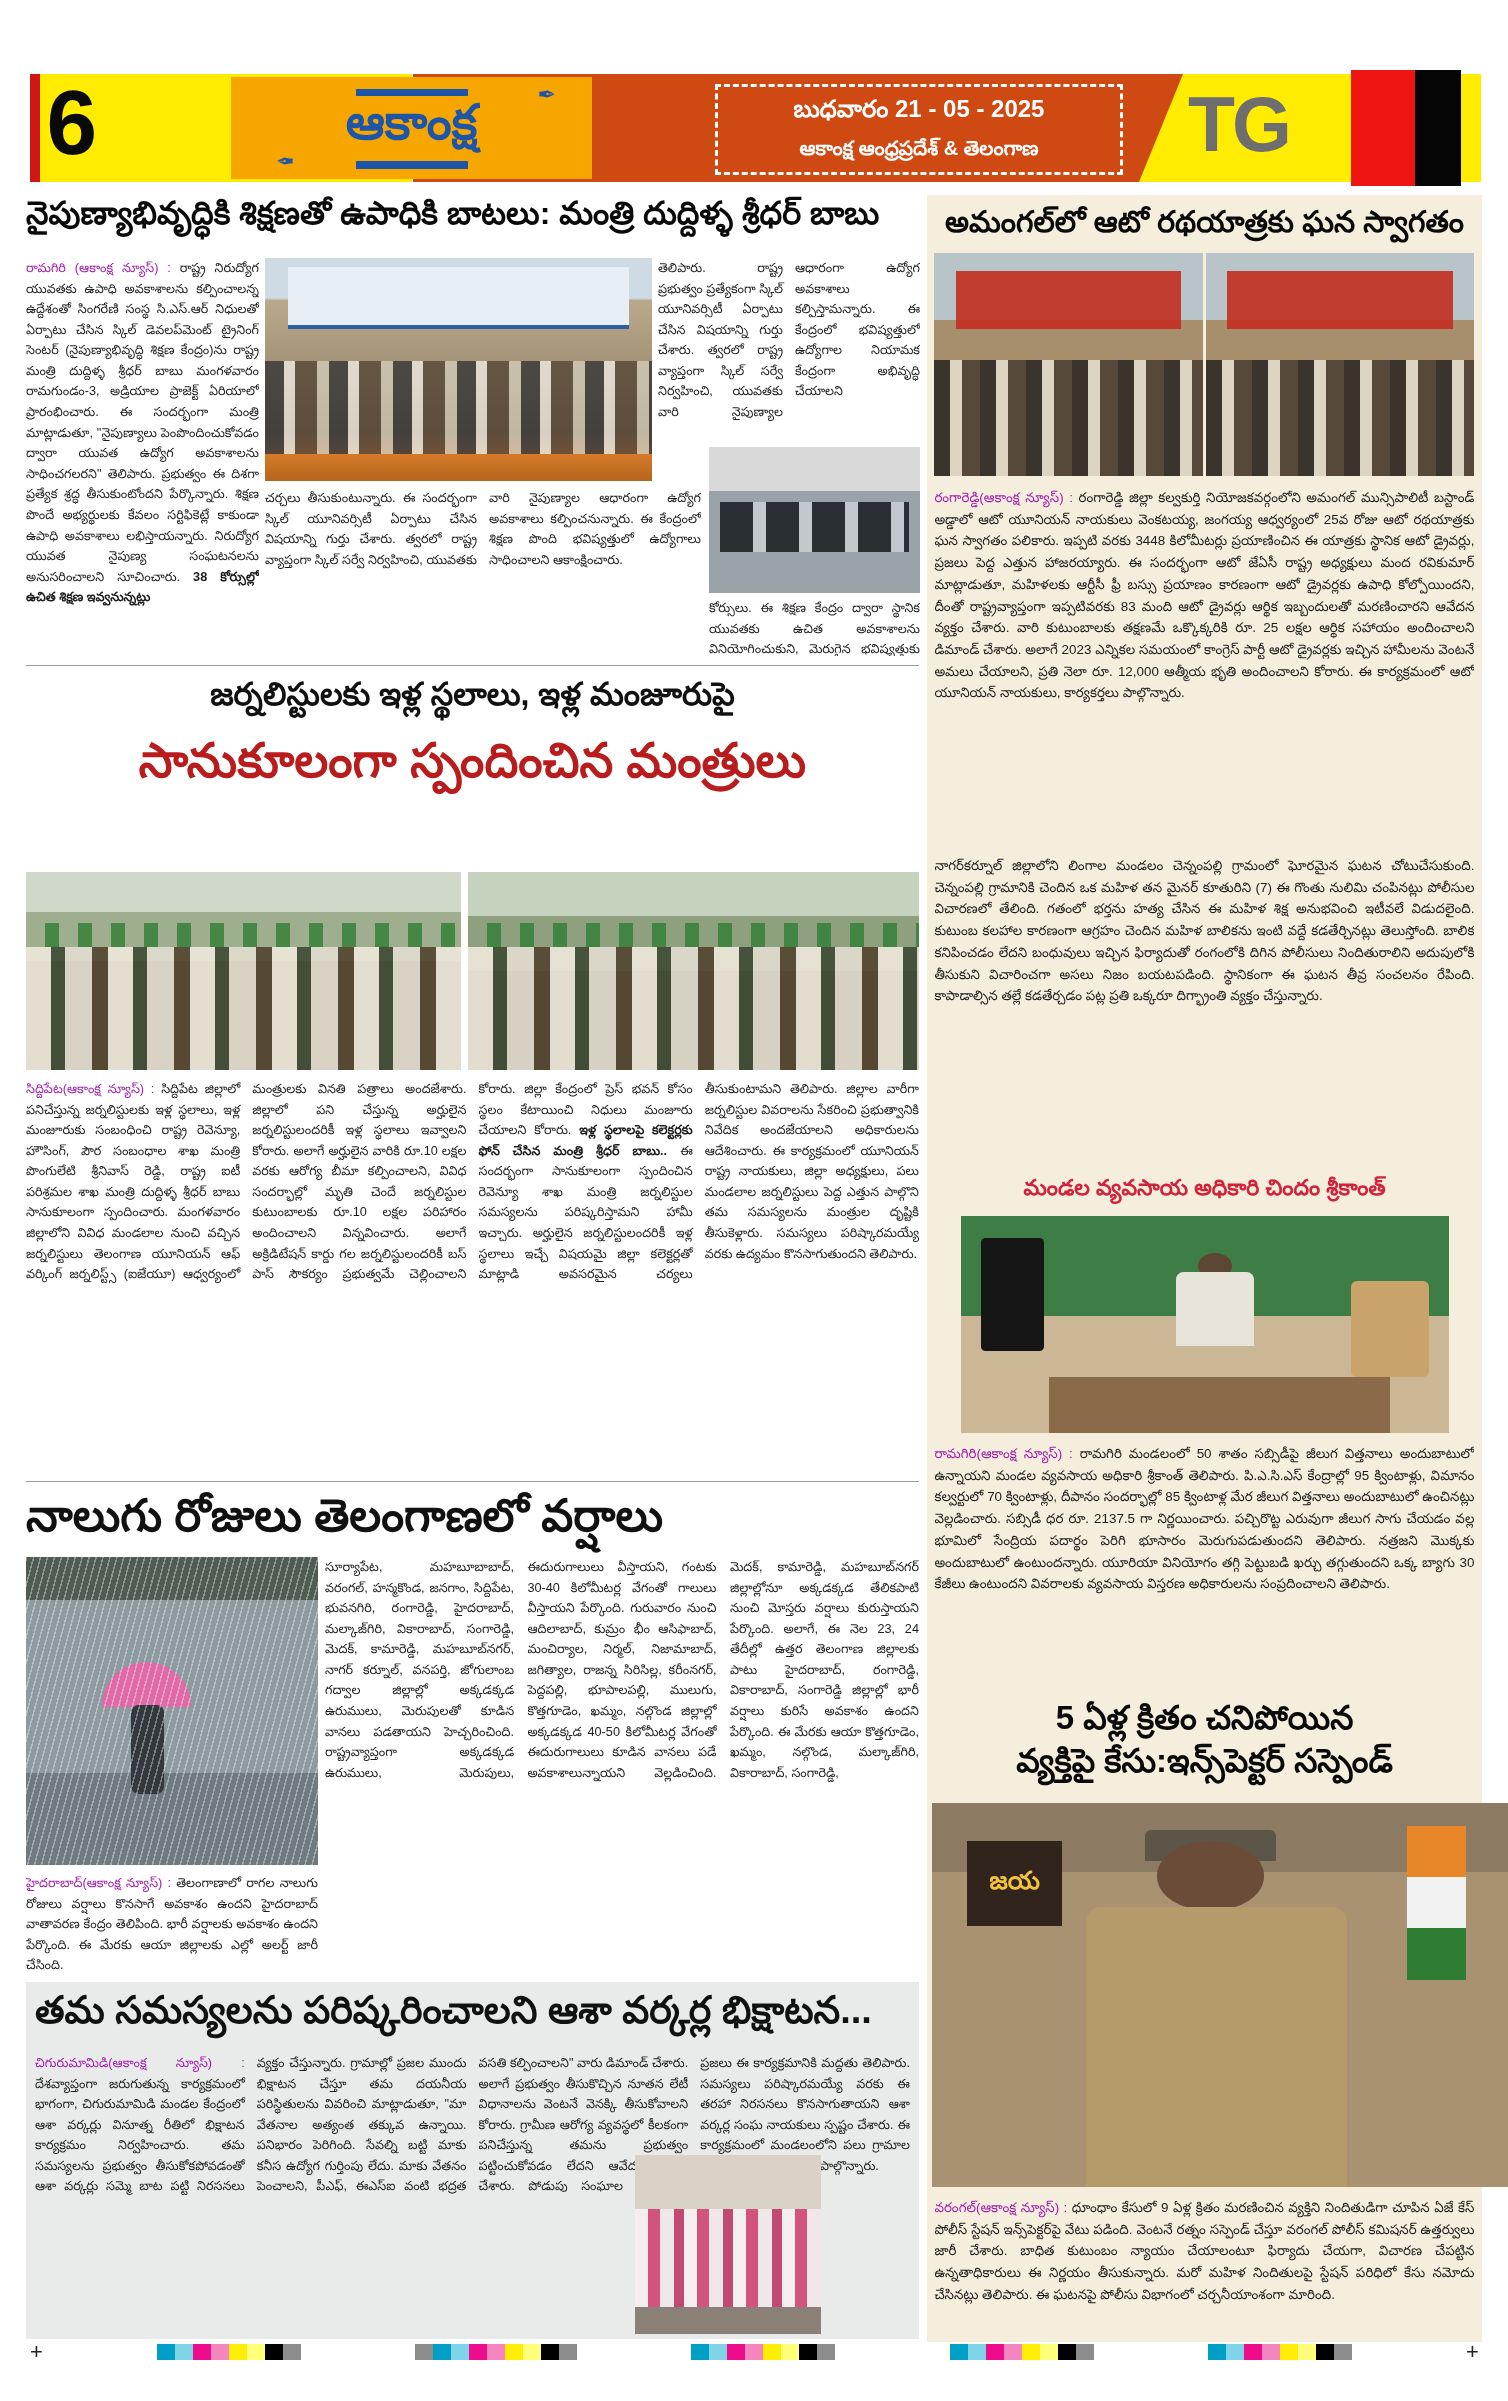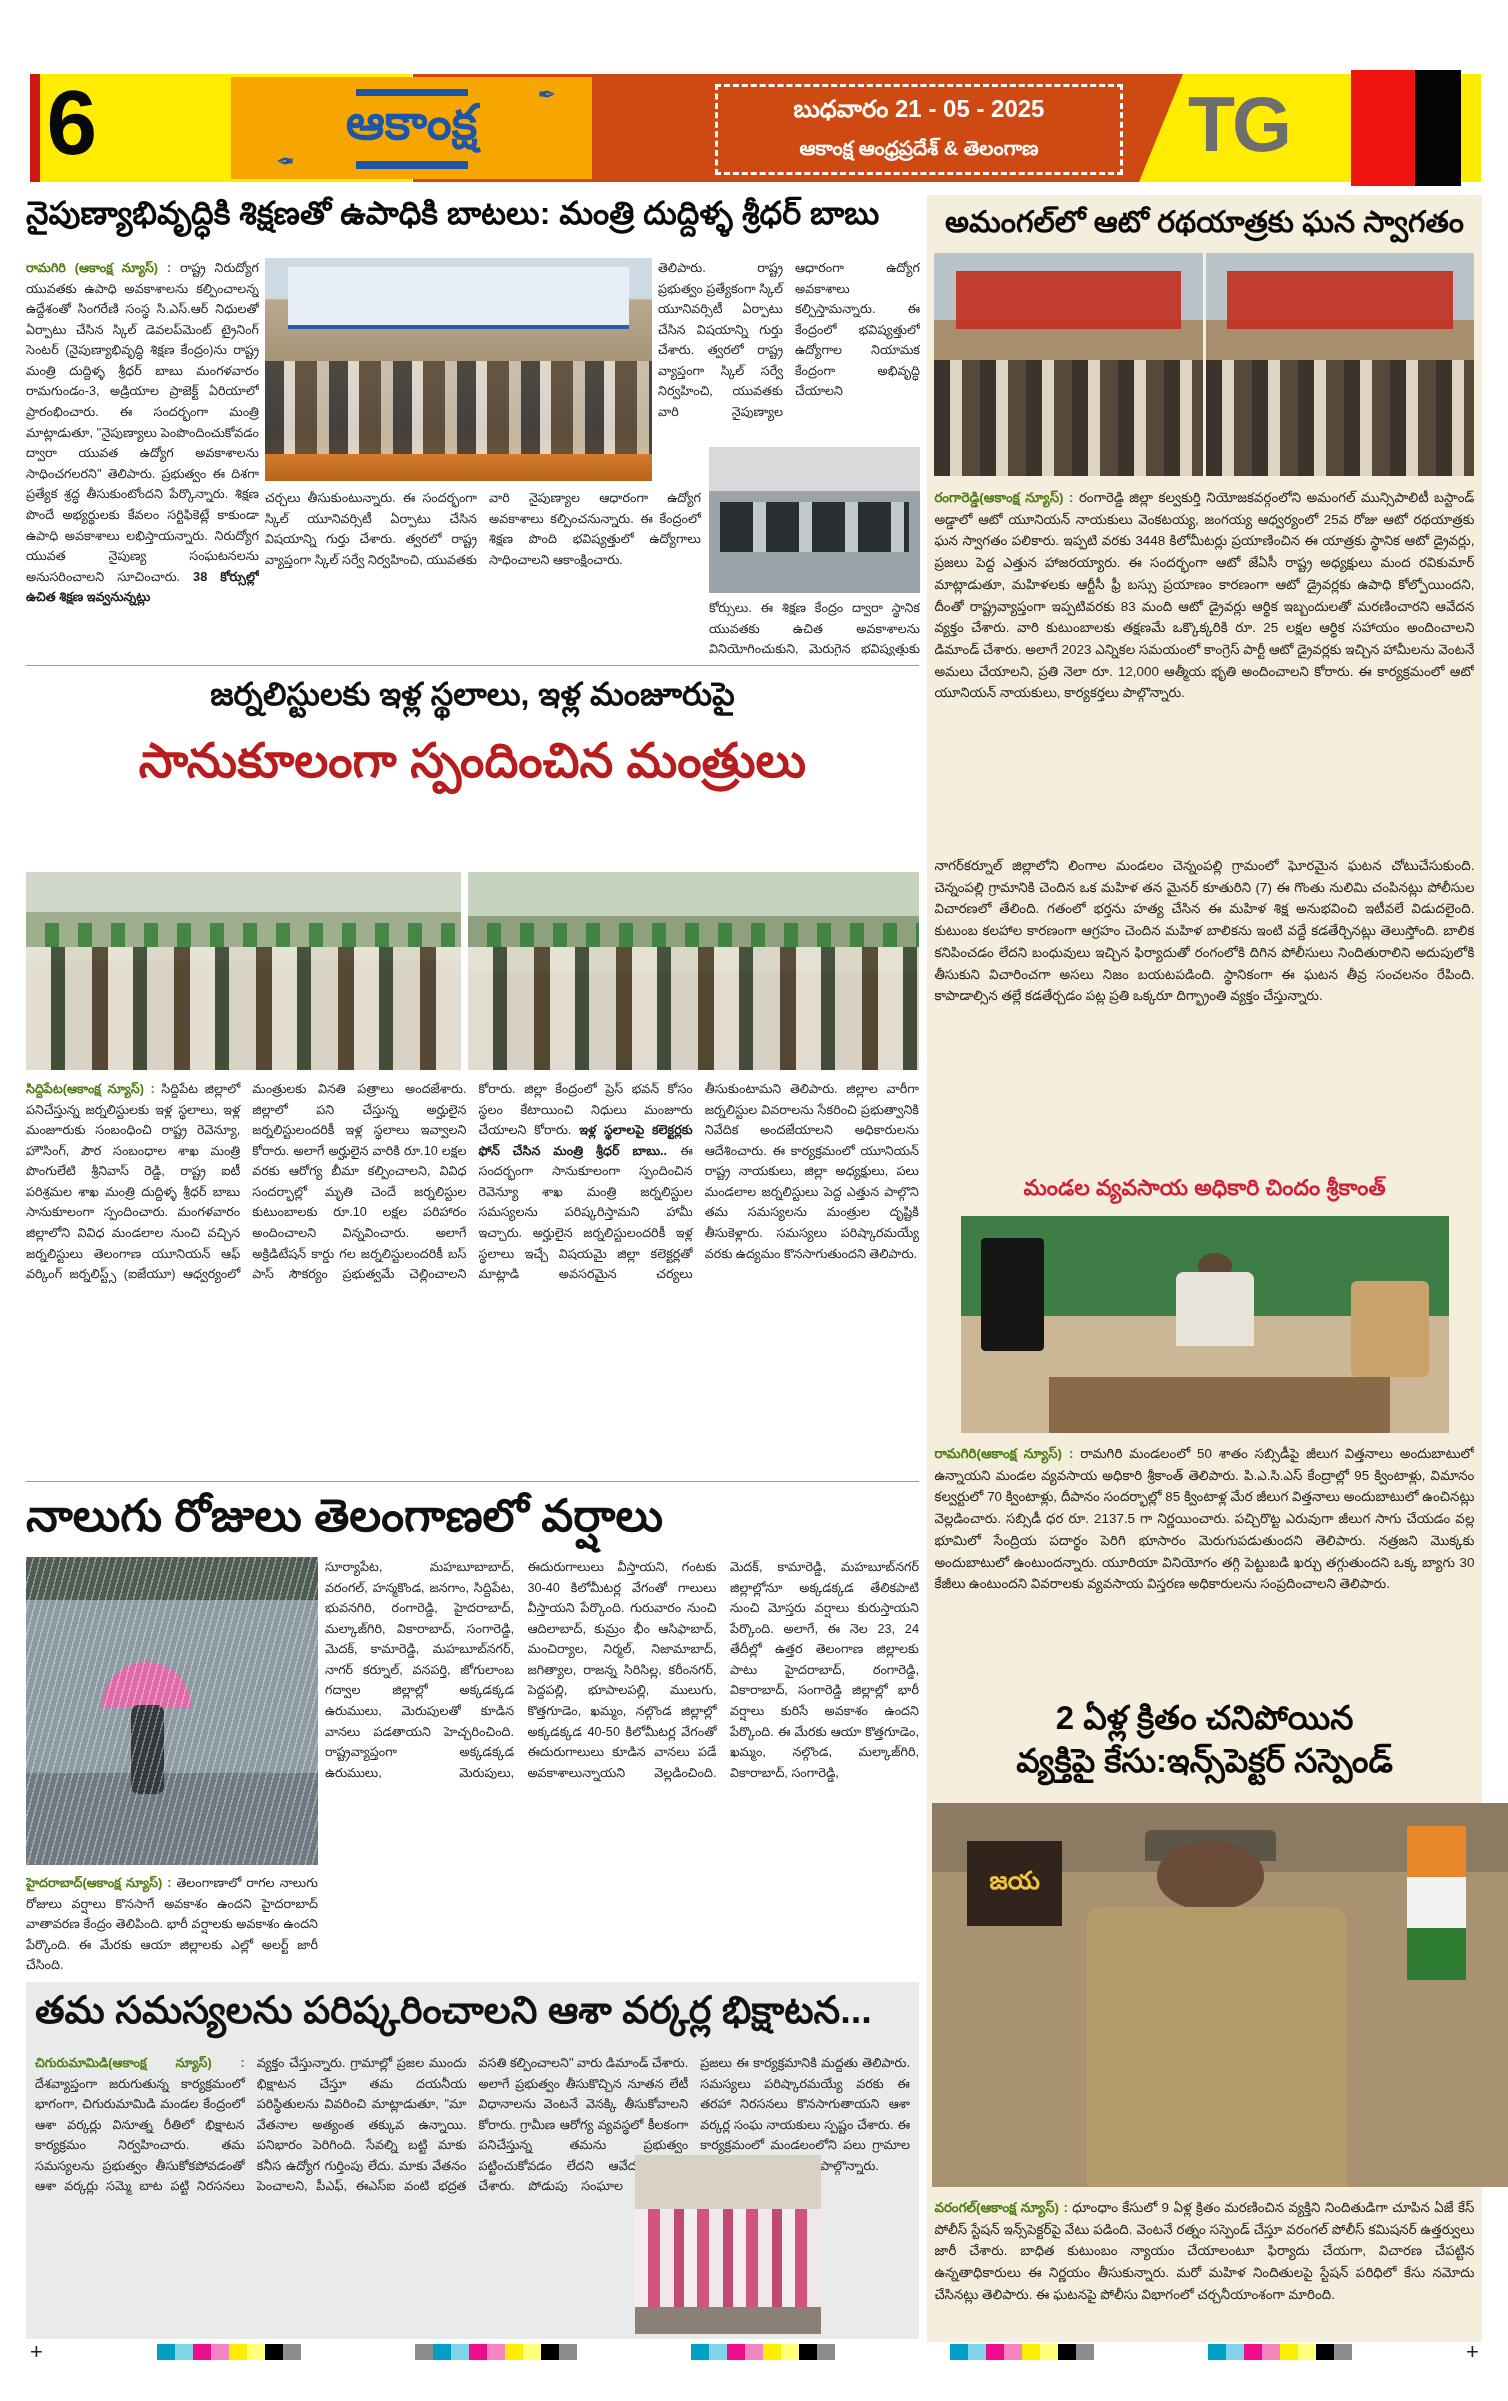--- a/index.html
+++ b/index.html
@@ -21,21 +21,21 @@
   .nib{font-size:22px;color:#1d55a8;position:absolute;}
   .datebox{position:absolute;left:685px;top:10.4px;width:402px;height:85px;border:3px dashed #ffffff;
         display:flex;flex-direction:column;align-items:center;justify-content:center;gap:7.4px;}
   .datebox .l1{color:#fff;font-size:24px;font-weight:bold;}
   .datebox .l2{color:#fff;font-size:20px;font-weight:bold;}
   .tg{position:absolute;left:1158px;top:6px;font-size:77px;font-weight:bold;color:#6e6e6e;letter-spacing:-3px;}
   .blk-red{position:absolute;left:1321px;top:-4.5px;width:64px;height:116px;background:#ee1511;}
   .blk-black{position:absolute;left:1385px;top:-4.5px;width:46px;height:116px;background:#050505;}
   
   .body-txt{font-size:12.7px;line-height:1.62;text-align:justify;color:#1c1c1c;}
-  .dateline{color:#4d7c0f;font-weight:bold;}
+  .dateline{color:#a21caf;font-weight:normal;}
   .boldnote{font-weight:bold;}
   .cols2{column-count:2;column-gap:12px;}
   .cols3{column-count:3;column-gap:13.4px;}
   .cols4{column-count:4;column-gap:12px;}
   .hl{font-weight:bold;color:#0a0a0a;}
   
   .artA-hl{position:absolute;left:26px;top:195px;width:893px;font-size:32px;}
   .artA-left{position:absolute;left:26px;top:258px;width:233px;height:400px;overflow:hidden;}
   .photoA{position:absolute;left:265px;top:258px;width:387px;height:223px;
         background:linear-gradient(180deg,#cfdbe4 0%,#cfdbe4 18%,#b9a98c 19%,#a08d72 55%,#6d5b45 78%,#d67a2a 88%,#b5651d 100%);}
@@ -238,21 +238,21 @@
       <div class="man"></div>
       <div class="chair"></div>
       <div class="table"></div>
     </div>
     <div class="artD-body body-txt">
       <span class="dateline">రామగిరి(ఆకాంక్ష న్యూస్) :</span>
       <span>రామగిరి మండలంలో 50 శాతం సబ్సిడీపై జీలుగ విత్తనాలు అందుబాటులో ఉన్నాయని మండల వ్యవసాయ అధికారి శ్రీకాంత్ తెలిపారు. పి.ఎ.సి.ఎస్ కేంద్రాల్లో 95 క్వింటాళ్లు, విమానం కల్వర్టులో 70 క్వింటాళ్లు, దీపానం సందర్భాల్లో 85 క్వింటాళ్ల మేర జీలుగ విత్తనాలు అందుబాటులో ఉంచినట్లు వెల్లడించారు. సబ్సిడీ ధర రూ. 2137.5 గా నిర్ణయించారు. పచ్చిరొట్ట ఎరువుగా జీలుగ సాగు చేయడం వల్ల భూమిలో సేంద్రియ పదార్థం పెరిగి భూసారం మెరుగుపడుతుందని తెలిపారు. నత్రజని మొక్కకు అందుబాటులో ఉంటుందన్నారు. యూరియా వినియోగం తగ్గి పెట్టుబడి ఖర్చు తగ్గుతుందని ఒక్క బ్యాగు 30 కేజీలు ఉంటుందని వివరాలకు వ్యవసాయ విస్తరణ అధికారులను సంప్రదించాలని తెలిపారు.</span>
     </div>
 
     <div class="hl-c artE-hl">
-      <span>2 ఏళ్ల క్రితం చనిపోయిన</span><br>
+      <span>5 ఏళ్ల క్రితం చనిపోయిన</span><br>
       <span>వ్యక్తిపై కేసు:ఇన్స్‌పెక్టర్ సస్పెండ్</span>
     </div>
     <div class="photoE">
       <div class="sign">జయ</div>
       <div class="flag"></div>
       <div class="capg"></div>
       <div class="head2"></div>
       <div class="uni"></div>
     </div>
     <div class="artE-body body-txt">

